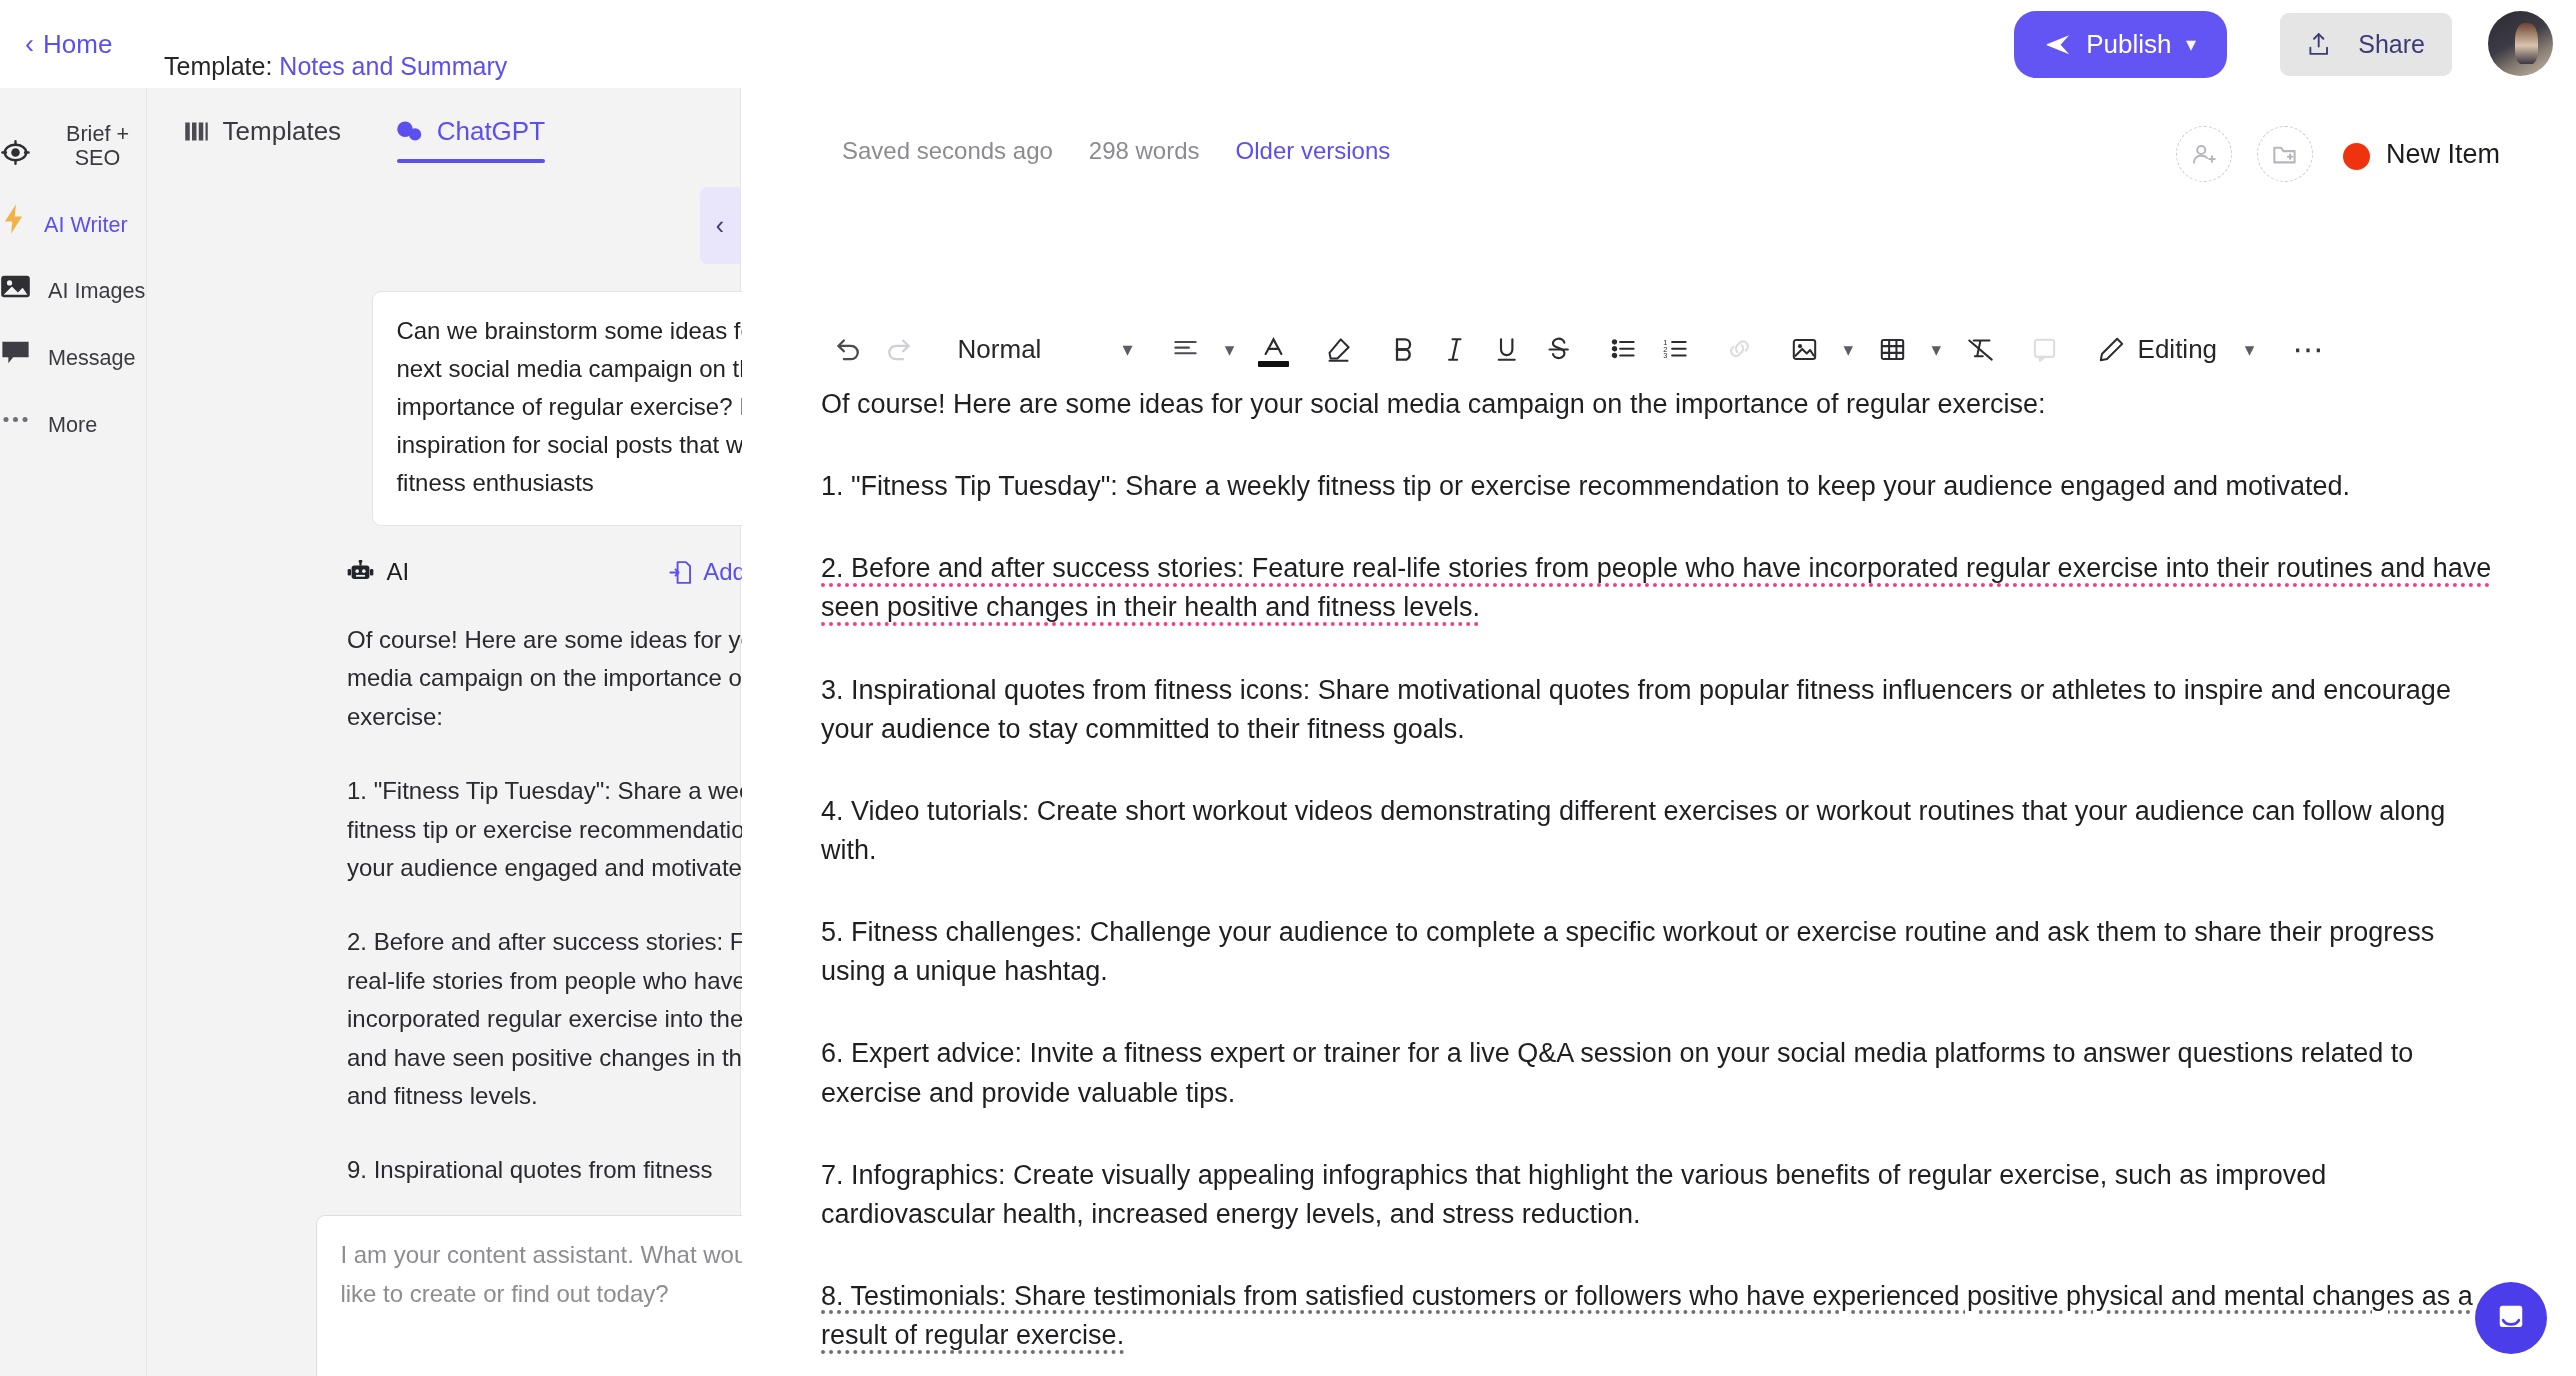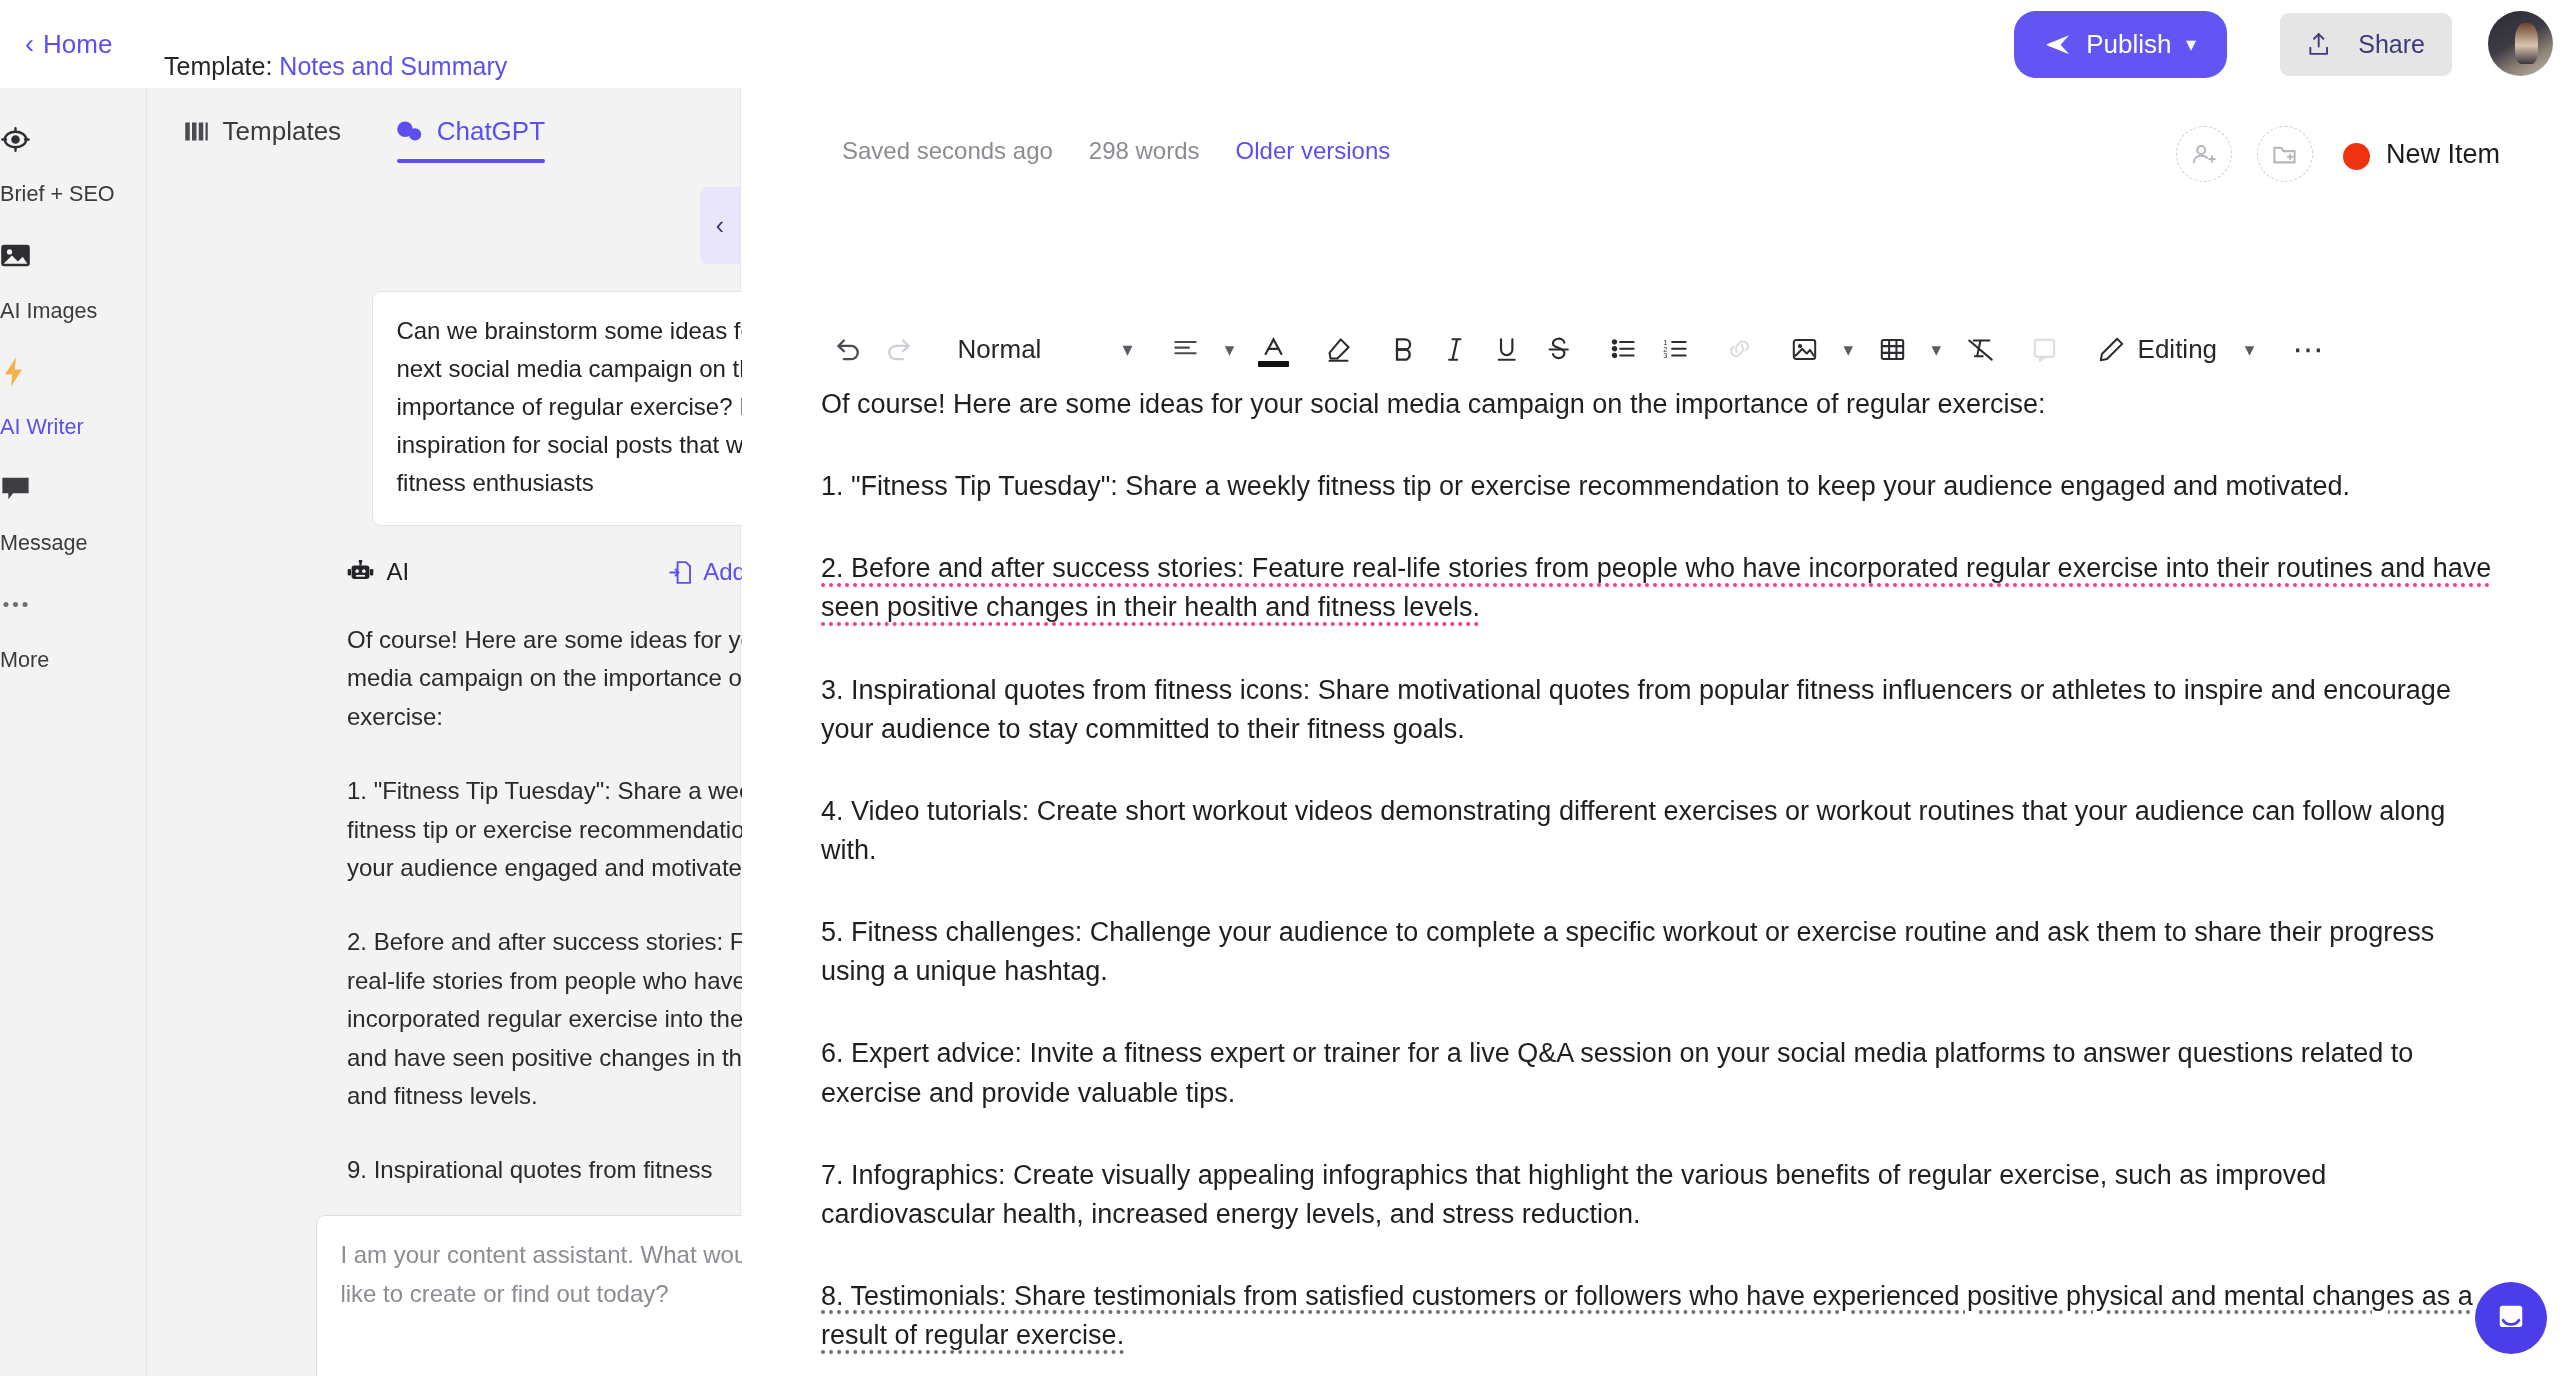--- a/index.html
+++ b/index.html
@@ -58,21 +58,21 @@
     border-radius: 40% 40% 30% 30%;
   }
 
   
   #rail {
     position: absolute; left: 0; top: 88px; width: 147px; height: 1288px;
     background: #f3f3f4; border-right: 0.9px solid #e6e6e8;
   }
   .rail-item {
     width: 147px; padding-top: 20px; padding-bottom: 12.6px;
-    display: flex; flex-direction: column; align-items: flex-start; gap: 26px;
+    display: flex; align-items: flex-end; gap: 17px;
     cursor: pointer;
   }
   .rail-item .ico { height: 34px; display:flex; align-items:center; justify-content:center; }
   .rail-item .lbl { font-size: 21.6px; color: #3b3b3f; text-align: center; line-height: 1.1; }
   .rail-item.active .lbl { color: #5b4ff0; }
   #rail-spacer-1 { height: 14.4px; }
 
   
   #panel {
     position: absolute; left: 147px; top: 88px; width: 594px; height: 1288px;
@@ -245,38 +245,38 @@
     <span class="ico">
       <svg width="31" height="31" viewBox="0 0 26 26" fill="none" stroke="#2e2e33" stroke-width="2">
         <ellipse cx="13" cy="13" rx="9" ry="6.5"></ellipse>
           <circle cx="13" cy="13" r="2.6" fill="#2e2e33"></circle>
         <path d="M2 13 H5 M21 13 H24 M13 3.6 V5.8 M13 20.2 V22.4" stroke-linecap="round"></path>
       </svg>
     </span>
     <span class="lbl">Brief + SEO</span>
   </div>
 
+  <div class="rail-item active">
+    <span class="ico">
+      <svg width="27" height="32" viewBox="0 0 20 26" fill="#f0b34a">
+        <path d="M12 1 L3 15 H9 L8 25 L17 11 H11 Z"></path>
+      </svg>
+    </span>
+    <span class="lbl">AI Writer</span>
+  </div>
+
   <div class="rail-item">
     <span class="ico">
       <svg width="31" height="27" viewBox="0 0 26 22" fill="#2e2e33">
         <rect x="1" y="2" width="24" height="18" rx="2.5"></rect>
         <circle cx="8" cy="8" r="2.2" fill="#f3f3f4"></circle>
         <path d="M3 18 L10 11 L15 16 L19 12 L23 18 Z" fill="#f3f3f4"></path>
       </svg>
     </span>
     <span class="lbl">AI Images</span>
-  </div>
-
-  <div class="rail-item active">
-    <span class="ico">
-      <svg width="27" height="32" viewBox="0 0 20 26" fill="#f0b34a">
-        <path d="M12 1 L3 15 H9 L8 25 L17 11 H11 Z"></path>
-      </svg>
-    </span>
-    <span class="lbl">AI Writer</span>
   </div>
 
   <div class="rail-item">
     <span class="ico">
       <svg width="31" height="27" viewBox="0 0 26 22" fill="#3d3d43">
         <path d="M2 2 H24 V15 H11 L7 20 V15 H2 Z" rx="2"></path>
       </svg>
     </span>
     <span class="lbl">Message</span>
   </div>

